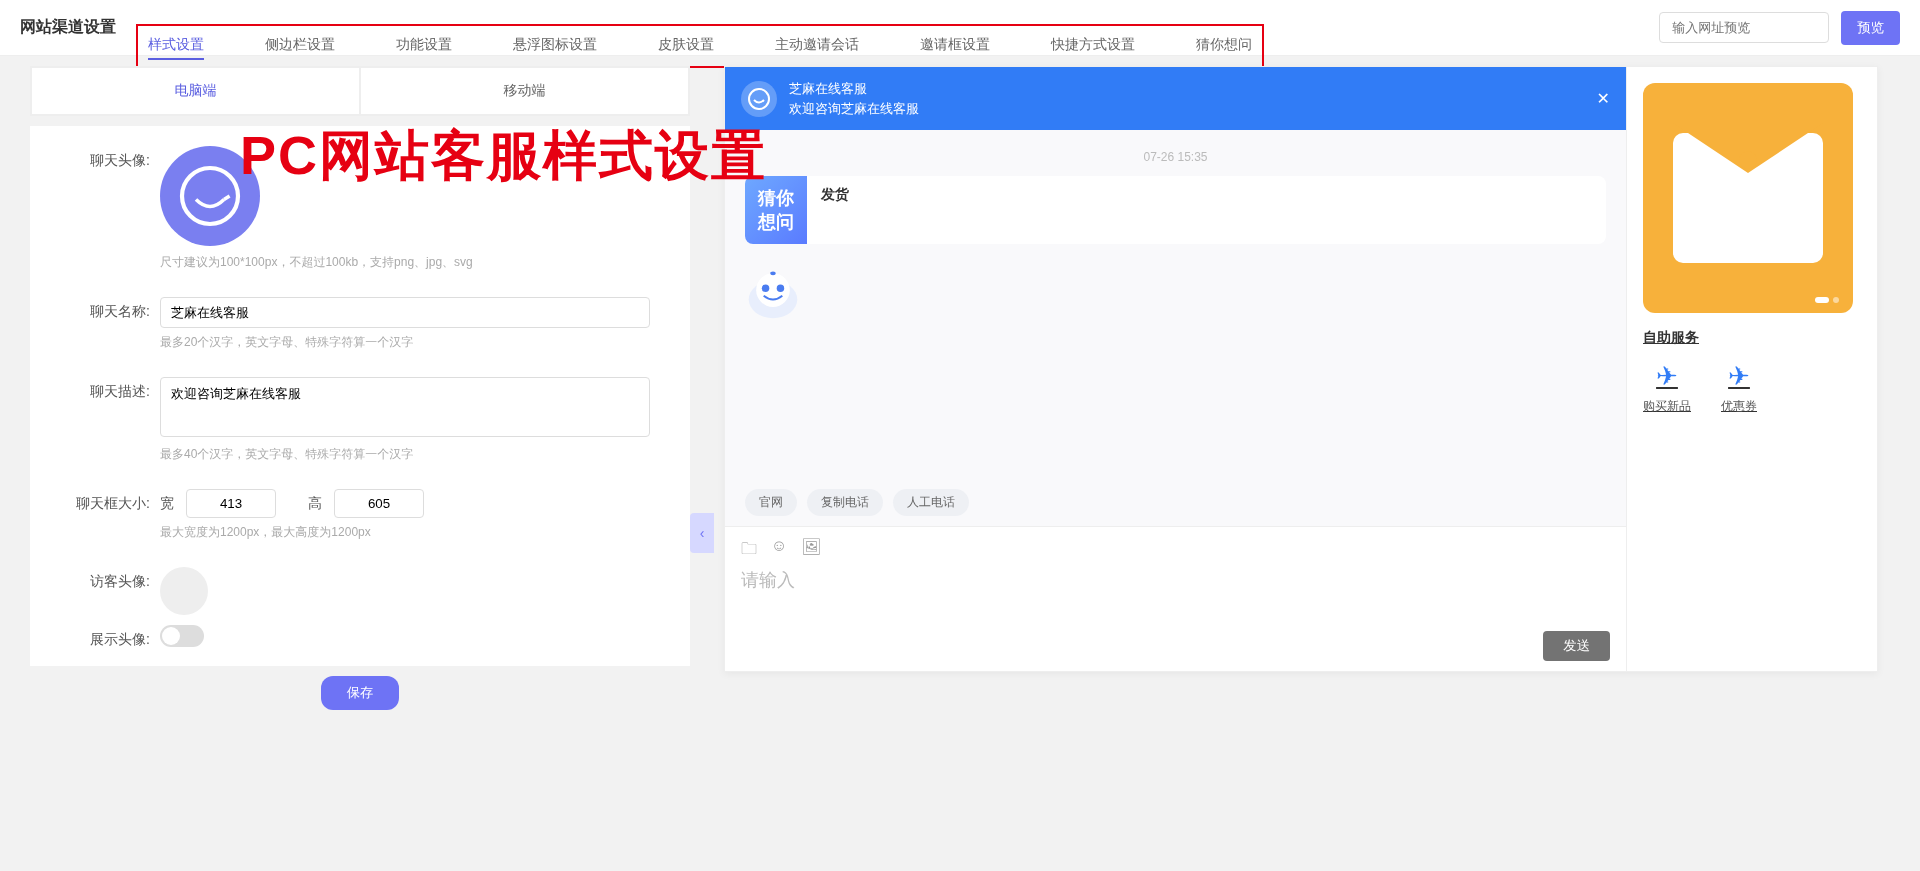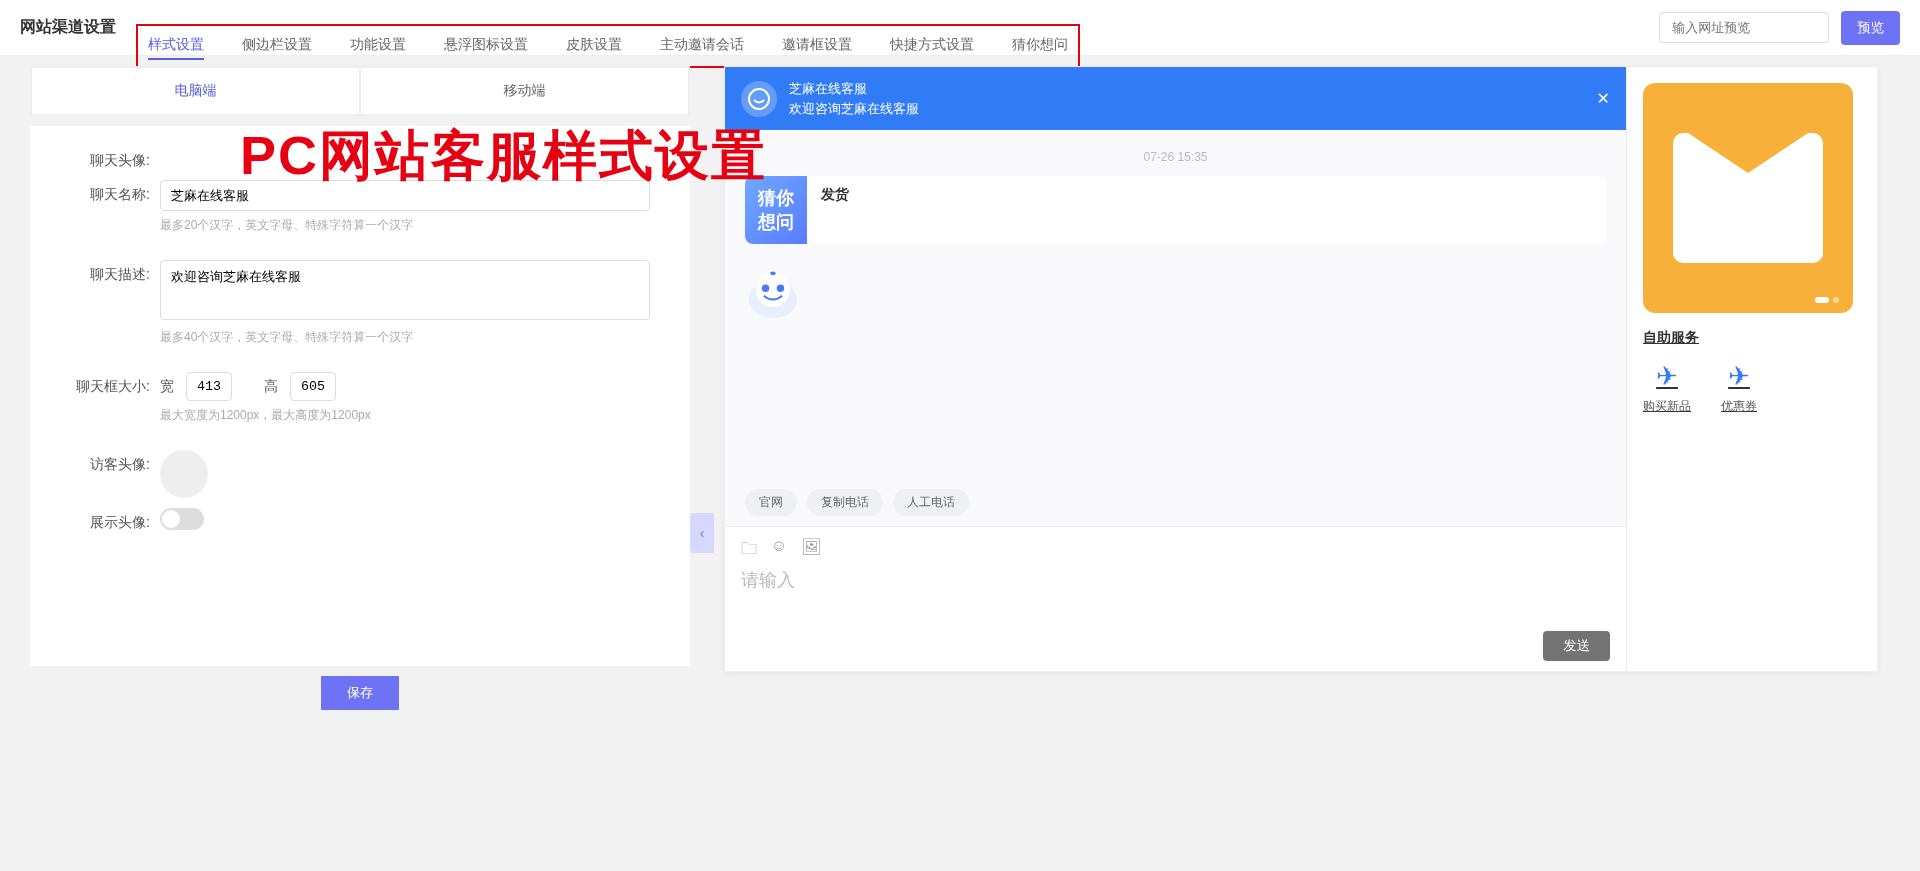--- a/index.html
+++ b/index.html
@@ -1,20 +1,20 @@
 <!DOCTYPE html>
 <html><head>
 <meta charset="utf-8">
 <style>
 * { box-sizing: border-box; margin: 0; padding: 0; }
 body { font-family: -apple-system, "PingFang SC", "Microsoft YaHei", sans-serif; background: #f2f2f2; font-size: 14px; color: #333; }
 .wrapper { background: #fff; }
 .header { display: flex; align-items: center; padding: 0 20px; height: 56px; border-bottom: 1px solid #eee; }
 .header-title { font-weight: bold; font-size: 16px; margin-right: 20px; }
-.header-tabs { display: flex; gap: 38px; border: 2px solid #e60012; padding: 6px 10px; margin-top: 36px; }
+.header-tabs { display: flex; gap: 61px; border: 2px solid #e60012; padding: 6px 10px; margin-top: 36px; }
 .header-tab { color: #666; cursor: pointer; padding: 4px 0; }
 .header-tab.active { color: #5a5ee0; border-bottom: 2px solid #5a5ee0; }
 .header-right { margin-left: auto; display: flex; gap: 12px; align-items: center; }
 .preview-input { border: 1px solid #ddd; border-radius: 4px; padding: 7px 12px; width: 170px; font-size: 13px; }
 .preview-btn { background: #6e73f5; color: #fff; border: none; border-radius: 4px; padding: 8px 16px; cursor: pointer; }
 
 .main { display: flex; gap: 0; padding: 0 12px 20px 0; background:#f2f2f2; }
 .left-panel { flex: 0 0 660px; margin-left: 30px; }
 .device-tabs { display: flex; background:#fff; margin-top:10px; border:1px solid #eee;}
 .device-tab { flex: 1; text-align: center; padding: 14px 0; border: 1px solid #eee; color: #666; cursor: pointer; }
@@ -23,25 +23,25 @@
 .form-row { display: flex; align-items: flex-start; margin-bottom: 10px; }
 .form-label { width: 80px; text-align: right; margin-right: 10px; padding-top: 6px; color:#555;}
 .form-content { flex: 1; }
 .avatar-box { width: 100px; height: 100px; border-radius: 50%; background: #7a7ff0; display: flex; align-items: center; justify-content: center; margin-bottom: 8px; }
 .avatar-box svg { width:70px; height:70px; }
 .hint { color: #aaa; font-size: 12px; margin-top:6px; margin-bottom:16px;}
 .text-input { border: 1px solid #ddd; border-radius: 4px; padding: 7px 10px; width: 100%; max-width:490px; font-size: 13px; }
 .textarea { border: 1px solid #ddd; border-radius: 4px; padding: 7px 10px; width: 100%; max-width:490px; height: 60px; font-size:13px; resize:none;}
 .size-row { display:flex; align-items:center; gap:12px;}
 .size-label { color:#555;}
-.num-input { border:1px solid #ddd; border-radius:4px; padding:6px 8px; width:46px; text-align:center;font-family:Liberation Mono, monospace;}
+.num-input { border:1px solid #ddd; border-radius:4px; padding:6px 8px; width:90px; text-align:center;}
 .toggle { width: 44px; height: 22px; background: #ddd; border-radius: 11px; position: relative; }
 .toggle::after { content:''; position:absolute; left:2px; top:2px; width:18px; height:18px; background:#fff; border-radius:50%; }
 .save-bar { text-align:center; margin-top:10px;}
-.save-btn { background:#6e73f5; color:#fff; border:none; border-radius:0; padding:8px 26px; cursor:pointer;}
+.save-btn { background:#6e73f5; color:#fff; border:none; border-radius:12px; padding:8px 26px; cursor:pointer;}
 
 .overlay-text { position:absolute; top:120px; left:240px; font-size:54px; color:#e60012; font-weight:bold; z-index:50; letter-spacing:2px; pointer-events:none;}
 
 .divider-handle{ width:24px; align-self:center; height:40px; background:#d6d8ff; border-radius:4px 0 0 4px; display:flex; align-items:center; justify-content:center; color:#6e73f5; margin-top:300px;}
 
 .right-panel { flex: 1; margin-left: 10px; margin-right: 30px; position:relative;}
 .chat-window { background:#fff; margin-top:10px; border:1px solid #eee; display:flex; height:606px; box-shadow:0 2px 8px rgba(0,0,0,0.05);}
 .chat-main { flex:1; display:flex; flex-direction:column; border-right:1px solid #eee;}
 .chat-header { background:#317cf6; color:#fff; padding:12px 16px; display:flex; align-items:center; gap:12px;}
 .chat-header-avatar { width:36px; height:36px; border-radius:50%; background:rgba(255,255,255,0.25); display:flex; align-items:center; justify-content:center;}
@@ -107,20 +107,30 @@
 
 <div class="main">
   <div class="left-panel">
     <div class="device-tabs">
       <div class="device-tab active">电脑端</div>
       <div class="device-tab">移动端</div>
     </div>
     <div class="form-area">
       <div class="form-row">
         <div class="form-label">聊天头像:</div>
+        <div class="form-content">
+          <div class="avatar-box">
+            <svg viewBox="0 0 100 100">
+                <circle cx="50" cy="50" r="40" fill="none" stroke="#fff" stroke-width="6"></circle>
+                <path d="M30 55 Q50 75 70 55" fill="none" stroke="#fff" stroke-width="5"></path>
+                <line x1="70" y1="55" x2="78" y2="50" stroke="#fff" stroke-width="5"></line>
+              </svg>
+          </div>
+          <div class="hint">尺寸建议为100*100px，不超过100kb，支持png、jpg、svg</div>
+        </div>
       </div>
       <div class="form-row">
         <div class="form-label">聊天名称:</div>
         <div class="form-content">
           <input class="text-input" value="芝麻在线客服" style="">
           <div class="hint">最多20个汉字，英文字母、特殊字符算一个汉字</div>
         </div>
       </div>
       <div class="form-row">
         <div class="form-label">聊天描述:</div>

